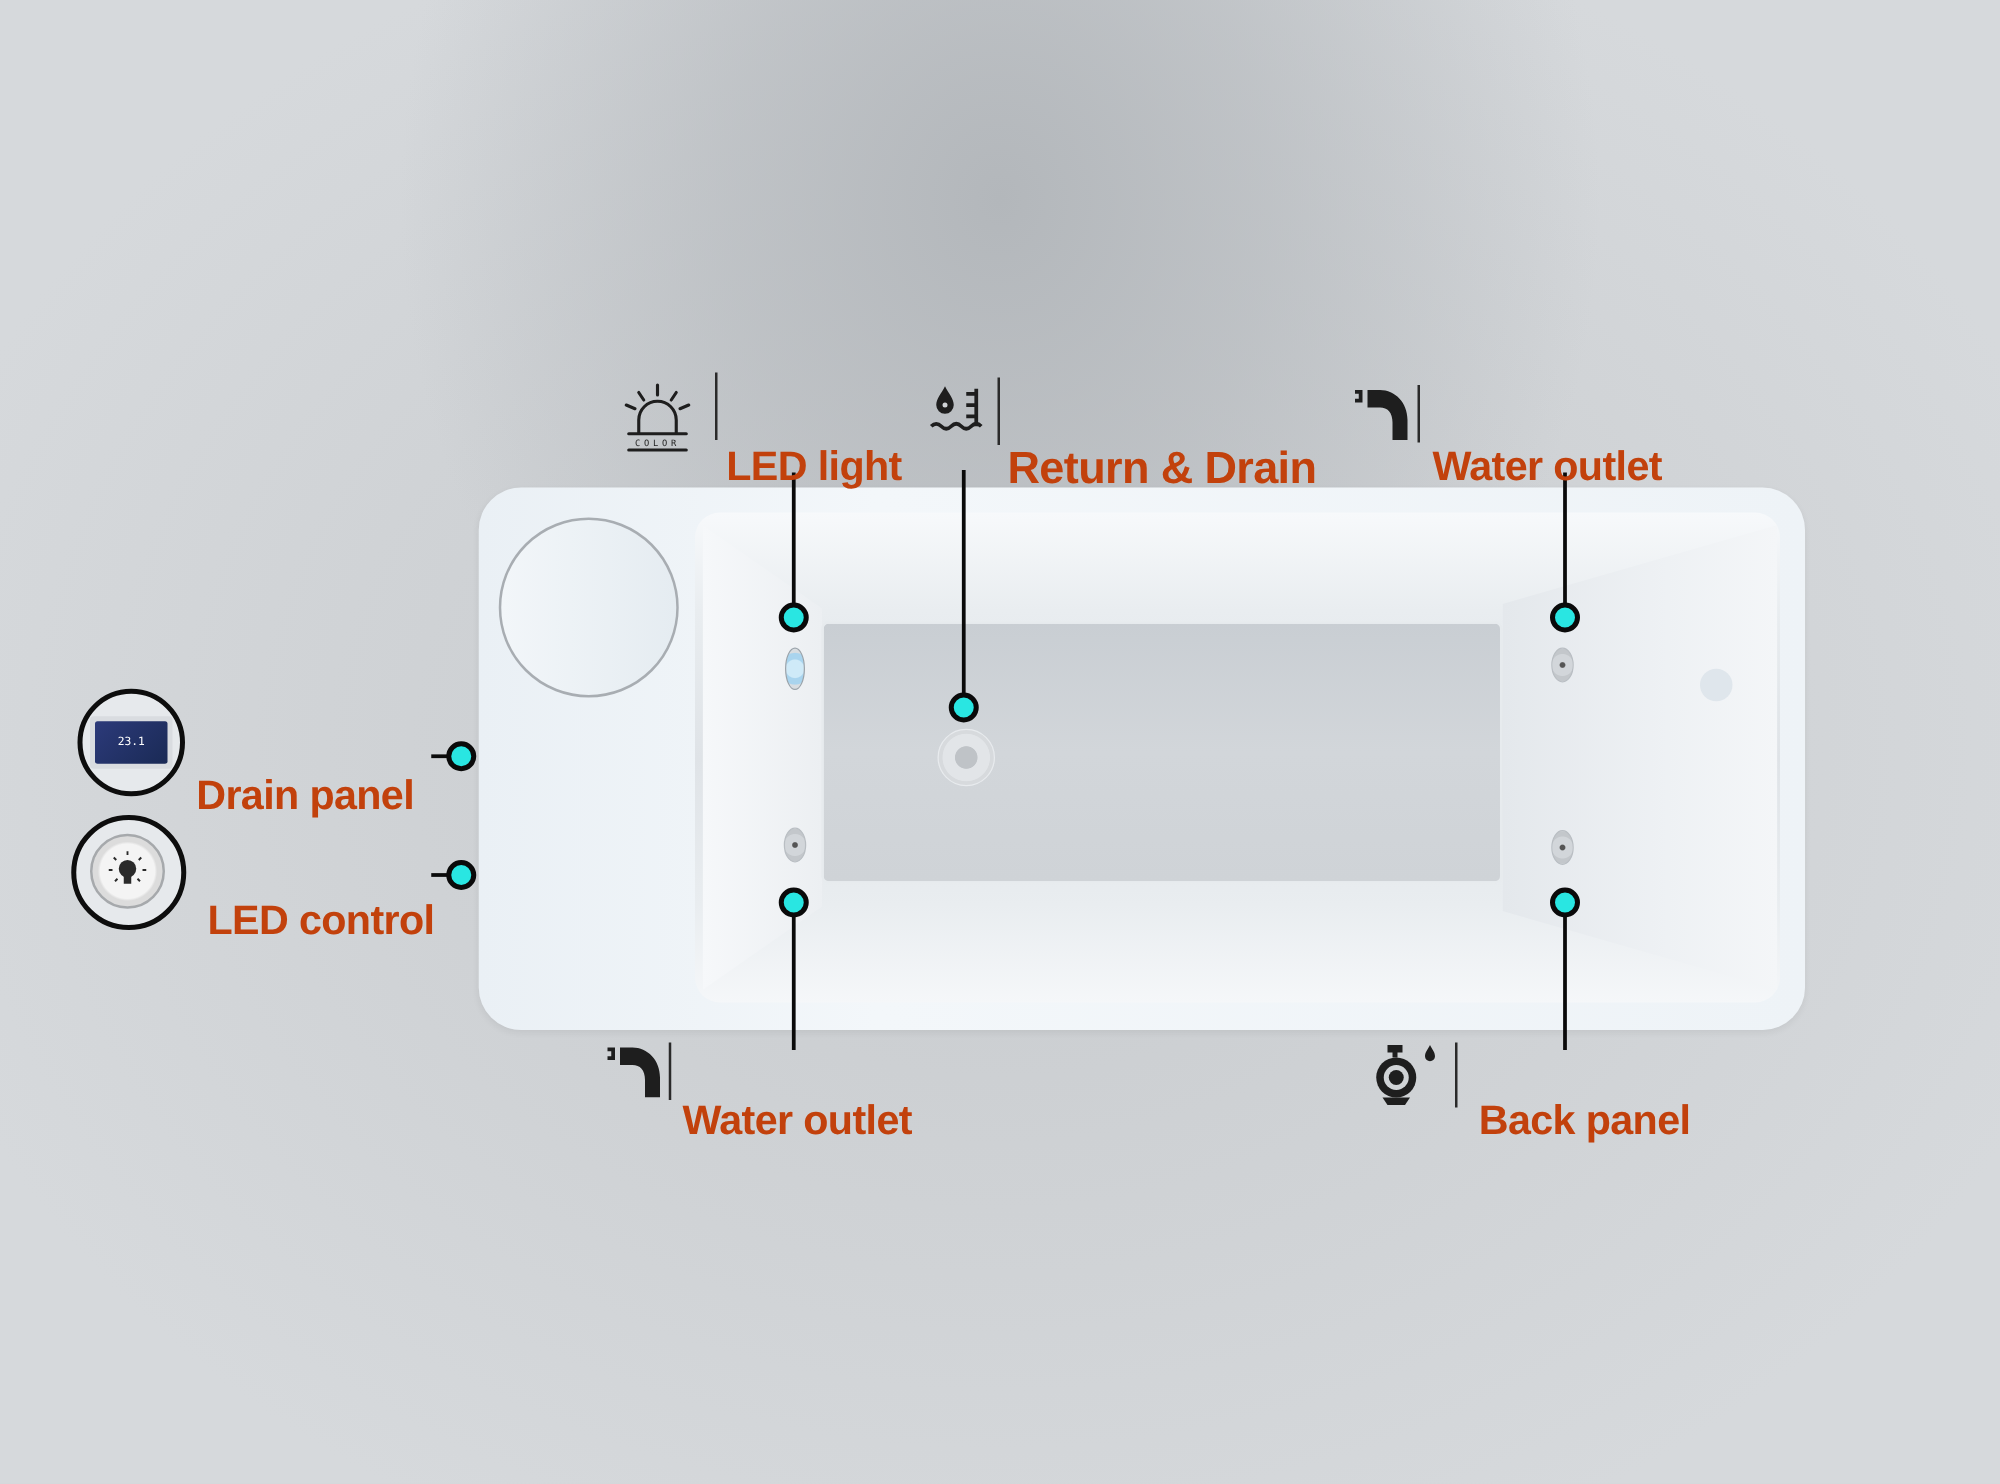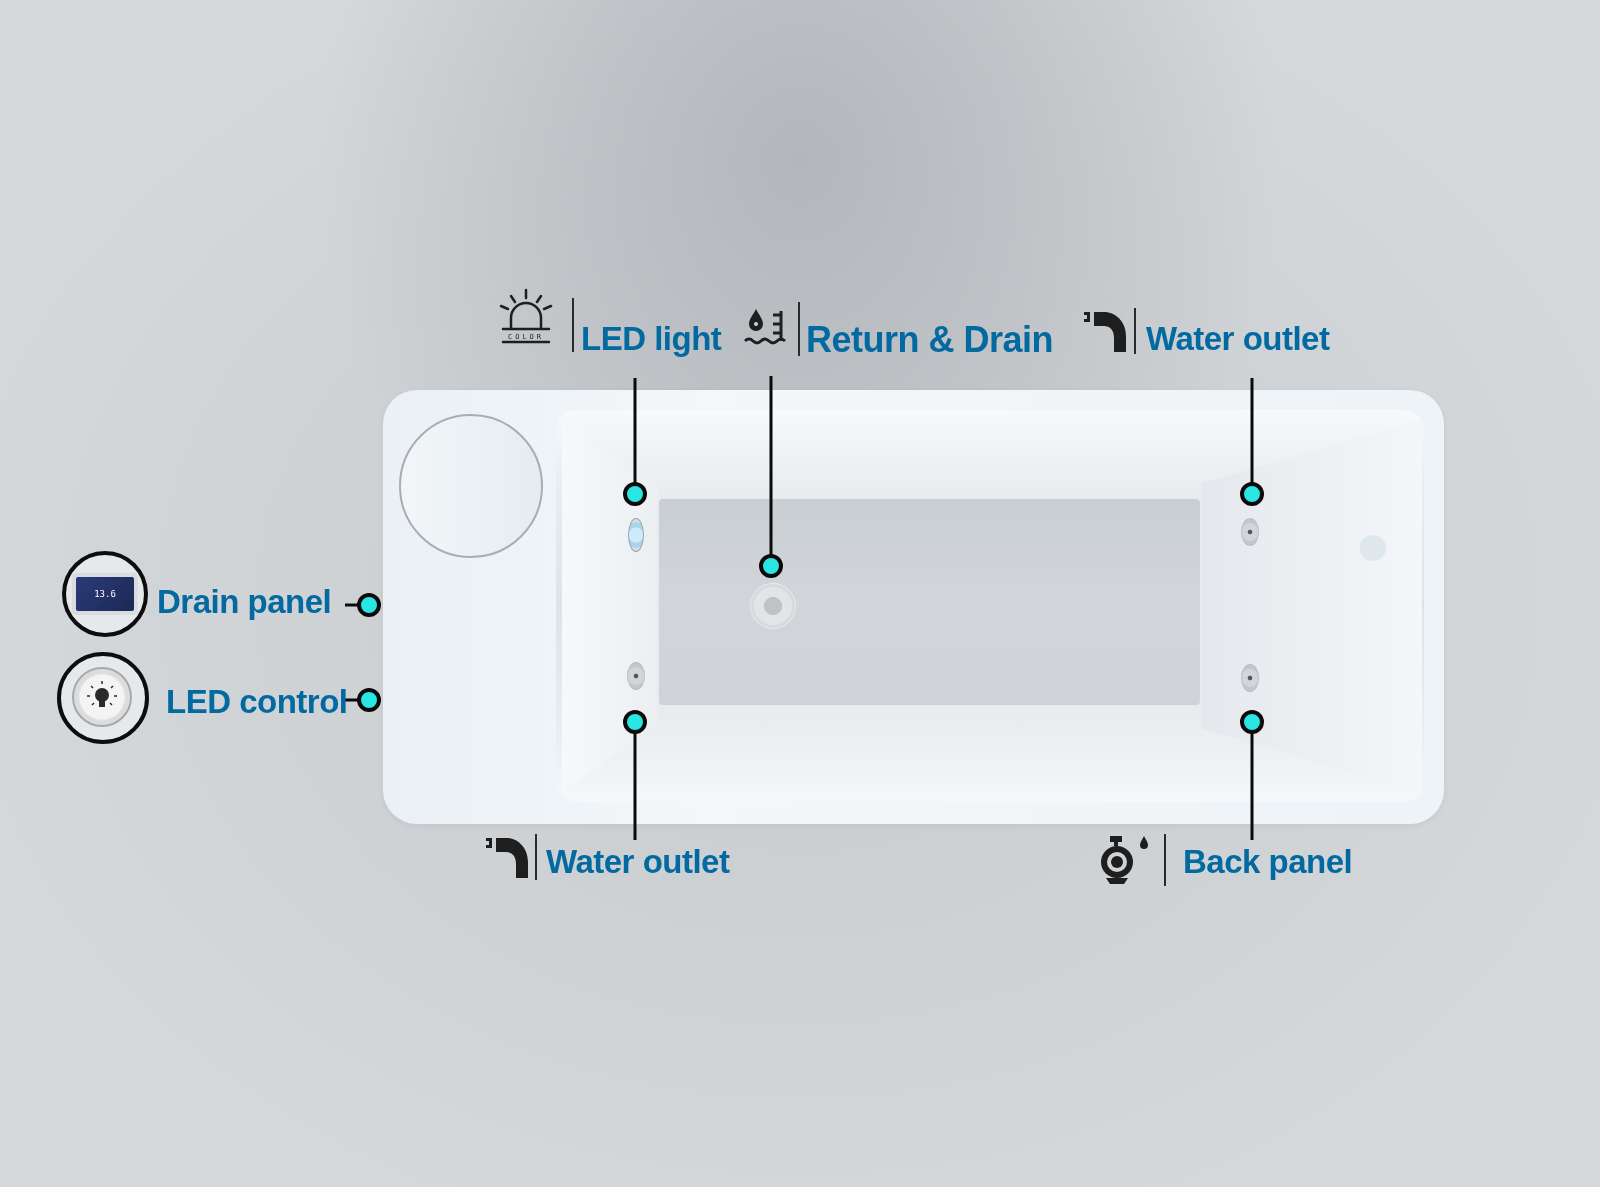--- a/index.html
+++ b/index.html
@@ -74,22 +74,22 @@
     .dot {
       width: 16px; height: 16px; border-radius: 50%;
       background: #29e6e2; border: 4px solid #0a0a0a;
       transform: translate(-12px, -12px);
     }
     .vline { width: 3px; background: #0a0a0a; transform: translateX(-1.5px); }
     .hline { height: 3px; background: #0a0a0a; transform: translateY(-1.5px); }
 
     
     .label {
-      color: #0369a1; font-weight: bold; font-size: 33px; letter-spacing: -0.5px;
-      white-space: nowrap; line-height: 1;
+      color: #c2410c; font-weight: bold; font-size: 33px; letter-spacing: -0.5px;
+      white-space: nowrap; line-height: 1; margin-top: 34px;
     }
     .label.big { font-size: 36px; }
     .sep { width: 2px; background: #2a2a2a; }
     .icon { color: #202020; }
 
     
     .thumb {
       width: 82px; height: 82px; border-radius: 50%;
       border: 4px solid #0d0d0d; box-sizing: border-box;
       background: #e6e9ec; overflow: hidden;
@@ -132,21 +132,21 @@
 <div class="abs hline" style="left:345px;top:700px;width:24px;"></div>
 
 <div class="abs dot" style="left:635px;top:494px;"></div>
 <div class="abs dot" style="left:771px;top:566px;"></div>
 <div class="abs dot" style="left:1252px;top:494px;"></div>
 <div class="abs dot" style="left:635px;top:722px;"></div>
 <div class="abs dot" style="left:1252px;top:722px;"></div>
 <div class="abs dot" style="left:369px;top:605px;"></div>
 <div class="abs dot" style="left:369px;top:700px;"></div>
 
-<div class="abs icon" style="left:497px;top:288px;width:58px;height:56px;">
+<div class="abs icon" style="left:497px;top:306px;width:58px;height:56px;">
   <svg width="58" height="56" viewBox="0 0 58 56">
     <g stroke="#1e1e1e" stroke-width="2.5" fill="none" stroke-linecap="round">
       <line x1="29" y1="2" x2="29" y2="10"></line>
       <line x1="14" y1="8" x2="18" y2="14"></line>
       <line x1="44" y1="8" x2="40" y2="14"></line>
       <line x1="4" y1="18" x2="11" y2="21"></line>
       <line x1="54" y1="18" x2="47" y2="21"></line>
       <path d="M14 40 V30 A15 15 0 0 1 44 30 V40"></path>
       <line x1="6" y1="41" x2="52" y2="41"></line>
       <line x1="6" y1="54" x2="52" y2="54"></line>
@@ -200,21 +200,21 @@
     <circle cx="17" cy="28" r="6" fill="#1e1e1e"></circle>
     <path d="M6 44 H28 L24 50 H10 Z" fill="#1e1e1e"></path>
     <path d="M44 2 C42 6 40 8 40 11 A4 4 0 0 0 48 11 C48 8 46 6 44 2 Z" fill="#1e1e1e"></path>
   </svg>
 </div>
 <div class="abs sep" style="left:1164px;top:834px;height:52px;"></div>
 <div class="abs label" style="left:1183px;top:845px;">Back panel</div>
 
 <div class="abs thumb" style="left:62px;top:551px;width:86px;height:86px;">
   <div style="position:absolute;left:6px;top:18px;width:66px;height:42px;background:#d9dce0;border-radius:3px;"></div>
-  <div class="panel-screen" style="left:10px;top:22px;width:58px;height:34px;line-height:34px;">13.6</div>
+  <div class="panel-screen" style="left:10px;top:22px;width:58px;height:34px;line-height:34px;">23.1</div>
 </div>
 <div class="abs label" style="left:157px;top:585px;">Drain panel</div>
 
 <div class="abs thumb" style="left:57px;top:652px;width:92px;height:92px;">
   <div class="led-knob" style="left:11px;top:11px;">
     <svg width="56" height="56" viewBox="0 0 56 56" style="position:absolute;left:0;top:0;">
       <circle cx="28" cy="26" r="7" fill="#2a2a2a"></circle>
       <rect x="25" y="31" width="6" height="7" fill="#2a2a2a"></rect>
       <g stroke="#2a2a2a" stroke-width="1.5">
         <line x1="28" y1="12" x2="28" y2="15"></line>

